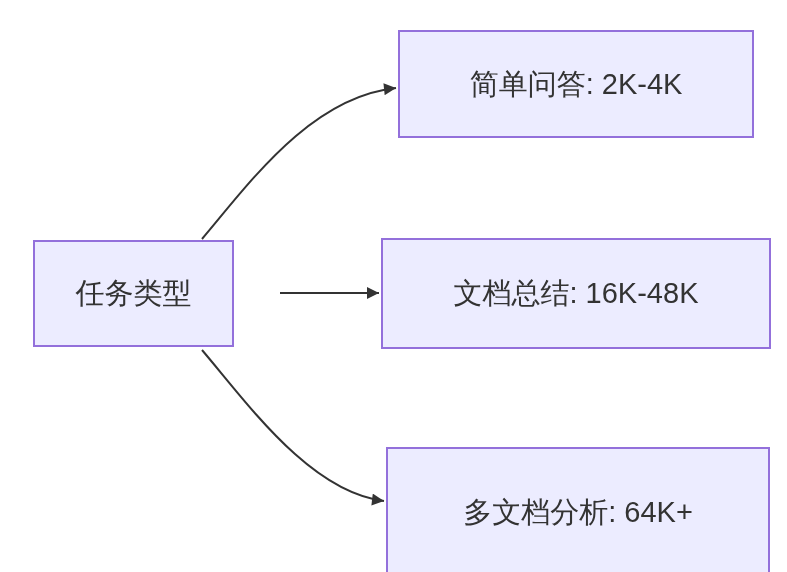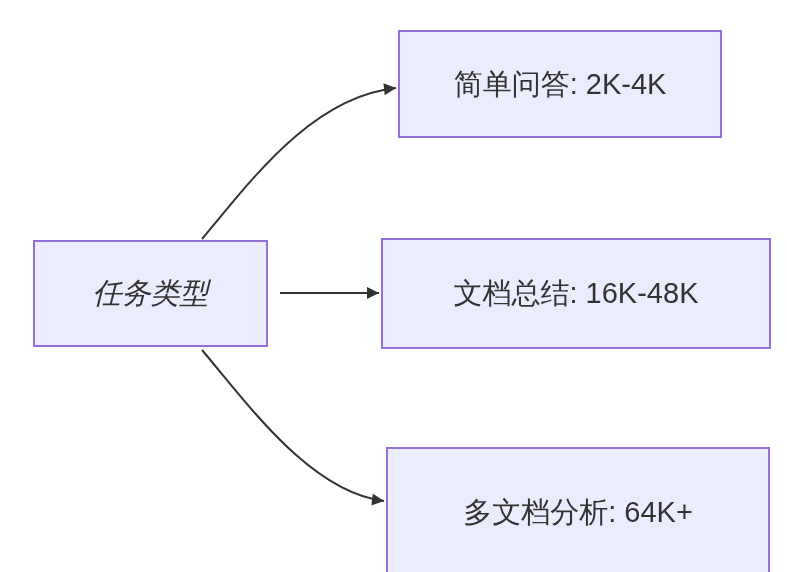--- a/index.html
+++ b/index.html
@@ -30,22 +30,22 @@
     border: 2px solid #9370DB;
     display: flex;
     align-items: center;
     justify-content: center;
     color: #333333;
     font-size: 29px;
     line-height: 1.2;
     white-space: nowrap;
     text-align: center;
   }
-  .node-source  { left: 33px;  top: 240px; width: 235px; height: 107px; font-style: italic; }
-  .node-target1 { left: 398px; top: 30px;  width: 324px; height: 108px; }
+  .node-source  { left: 33px;  top: 240px; width: 201px; height: 107px; }
+  .node-target1 { left: 398px; top: 30px;  width: 356px; height: 108px; }
   .node-target2 { left: 381px; top: 238px; width: 390px; height: 111px; }
   .node-target3 { left: 386px; top: 447px; width: 384px; height: 130px; }
   .edge {
     fill: none;
     stroke: #333333;
     stroke-width: 2px;
   }
 </style>
 </head>
 <body>

